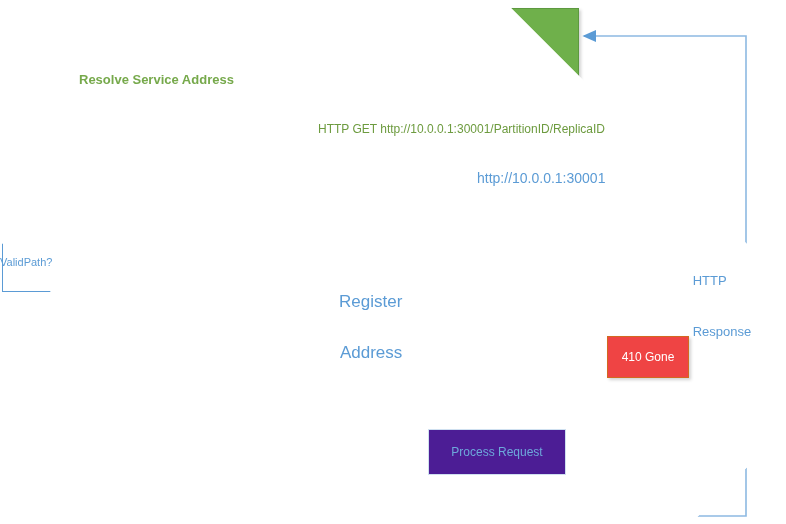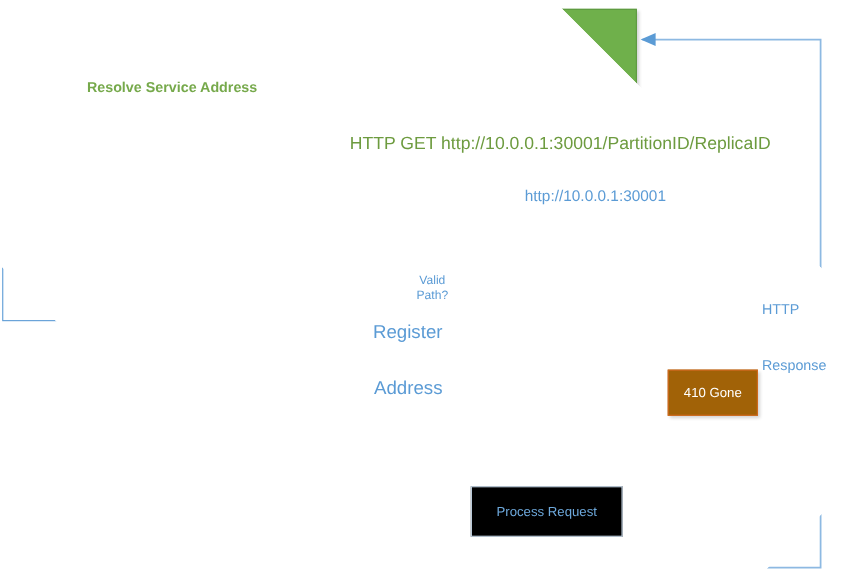--- a/index.html
+++ b/index.html
@@ -20,40 +20,40 @@
           padding-top:9px;}
   #naming .title{color:#2E75B6;font-size:11px;letter-spacing:.2px;}
   #naming .url{color:#2E75B6;font-size:15px;margin-top:14px;letter-spacing:.1px;}
 
   
   #container{left:410px;top:208px;width:172px;height:300px;background:#5B9BD5;
              box-shadow:2px 2px 3px rgba(0,0,0,.18);}
   #mw{left:433px;top:228px;width:127px;height:47px;background:#ffffff;
       border:1px solid #cfe0f0;color:#4a8fc9;font-size:11px;line-height:15px;
       flex-direction:column;}
-  #process{left:428px;top:442px;width:138px;height:46px;background:#000000;
+  #process{left:428px;top:429px;width:138px;height:46px;background:#4c1d95;
            border:1px solid #cfe0f0;color:#6da8db;font-size:12px;}
 
   
   #diamond{left:460px;top:325px;width:74px;height:74px;}
   #diamond .dshape{position:absolute;left:0;top:0;width:100%;height:100%;
        background:#ffffff;transform:rotate(45deg);border:1px solid #ffffff;}
   #diamond .dlabel{position:absolute;left:0;top:0;width:100%;height:100%;
-       display:flex;flex-direction:column;align-items:center;justify-content:center;
+       display:flex;flex-direction:row;align-items:center;justify-content:flex-start;
        color:#5B9BD5;font-size:11px;line-height:14px;}
 
   
-  #gone{left:607px;top:336px;width:82px;height:42px;background:#a16207;
+  #gone{left:607px;top:336px;width:82px;height:42px;background:#ef4444;
         border:1px solid #d2691f;color:#ffffff;font-size:12px;
         box-shadow:2px 2px 3px rgba(0,0,0,.18);}
 
   
   .lbl{position:absolute;white-space:pre;}
   #lbl-resolve{left:79px;top:72px;color:#76A94B;font-size:13px;font-weight:bold;}
-  #lbl-httpget{left:318px;top:122px;color:#6d9b3f;font-size:16px;}
+  #lbl-httpget{left:318px;top:122px;color:#6d9b3f;font-size:12px;}
   #lbl-endpoint{left:477px;top:170px;color:#5B9BD5;font-size:14px;}
   #lbl-register{left:339px;top:259px;color:#5B9BD5;font-size:17px;line-height:17px;
                 text-align:right;}
   #lbl-partition{left:437px;top:290px;color:#ffffff;font-size:11px;}
   #lbl-no{left:553px;top:348px;color:#ffffff;font-size:13px;}
   #lbl-yes{left:484px;top:403px;color:#ffffff;font-size:13px;}
   #lbl-response{left:722px;top:238px;color:#5B9BD5;font-size:13px;line-height:17px;
                 text-align:left;transform:translateX(-50%);}
 </style>
 </head>

